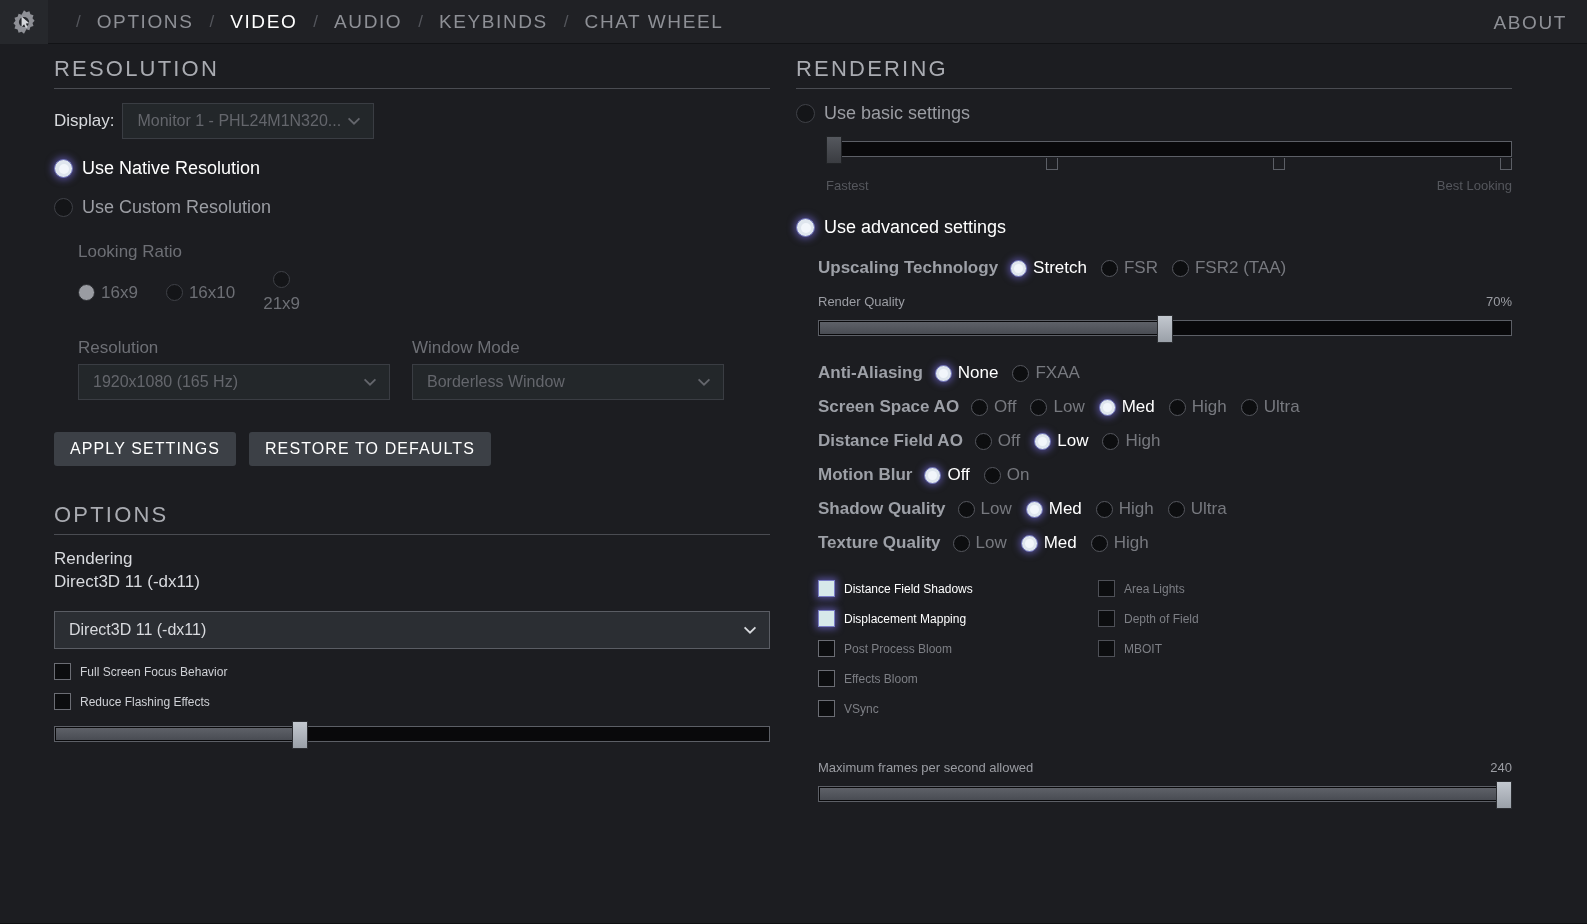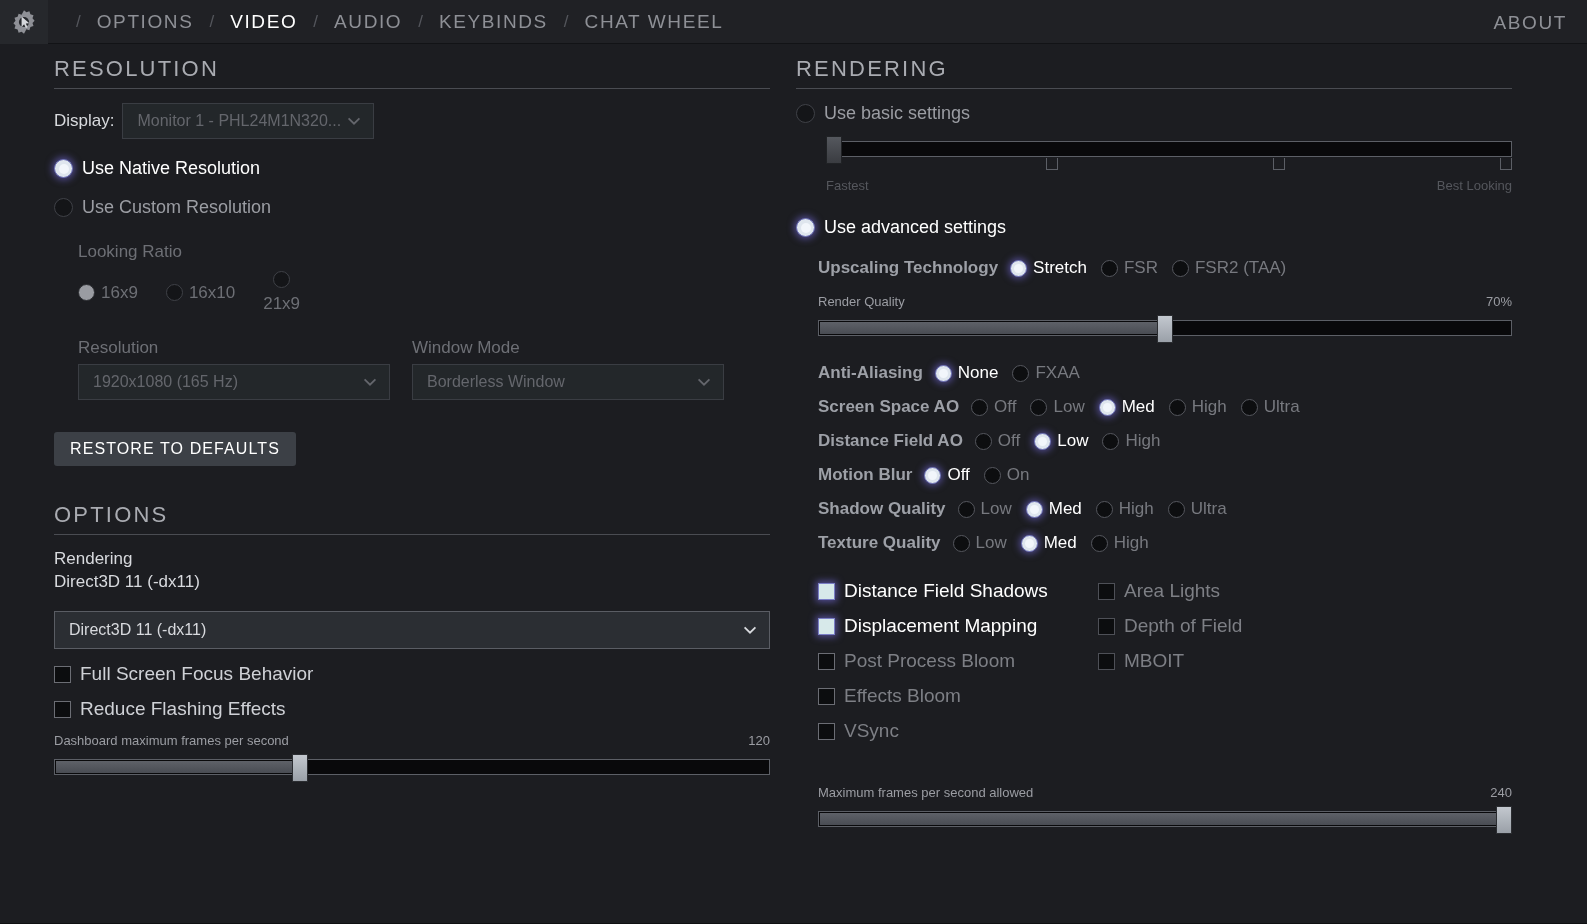--- a/index.html
+++ b/index.html
@@ -90,21 +90,21 @@
   .cbx {
     width: 17px; height: 17px; flex: none; background: #0c0d0f;
     border: 1.5px solid #6b6d74; display: inline-block;
   }
   .cbx.on {
     background: #d7e9ea; border-color: #7a7ec6;
     box-shadow: 0 0 7px 2px rgba(120,110,225,.6);
   }
   .cbx.dim { border-color: #4e5057; }
   .chk { display: flex; align-items: center; gap: 9px; margin-bottom: 13px; cursor: pointer; }
-  .chk .t { font-size: 19px; color: #7d7f85; }
+  .chk .t { font-size: 12px; color: #7d7f85; }
   .chk.on .t { color: #ffffff; }
 
   
   .slider { position: relative; height: 22px; }
   .strack {
     position: absolute; left: 0; right: 0; top: 3px; height: 16px;
     background: #09090b; border: 1px solid #5c5f66;
   }
   .sfill {
     position: absolute; left: 2px; top: 5px; height: 12px;
@@ -214,20 +214,21 @@
       <div class="select disabled">
         <span>Borderless Window</span>
         <svg class="chev" viewBox="0 0 20 20">
           <path d="M4 7 L10 13 L16 7" stroke="#64666c" stroke-width="2" fill="none"></path>
           </svg>
       </div>
     </div>
   </div>
 
   <div class="row" style="margin-top:32px;gap:13px;">
+    <div class="btn">APPLY SETTINGS</div>
     <div class="btn">RESTORE TO DEFAULTS</div>
   </div>
 
   <div class="sec-title" style="margin-top:36px;">OPTIONS</div>
   <div class="sec-rule"></div>
 
   <div class="lbl" style="margin-top:6px;">Rendering</div>
   <div class="lbl" style="margin-top:3px;">Direct3D 11 (-dx11)</div>
 
   <div class="select big" style="margin-top:19px;">
@@ -239,24 +240,20 @@
 
   <div class="chk" style="margin-top:14px;">
     <span class="cbx"></span>
     <span class="t" style="color:#cfd1d6;">Full Screen Focus Behavior</span>
   </div>
   <div class="chk">
     <span class="cbx"></span>
     <span class="t" style="color:#cfd1d6;">Reduce Flashing Effects</span>
   </div>
 
-  <div class="slabel" style="margin-top:6px;color:#9b9da3;">
-    <span>Dashboard maximum frames per second</span>
-    <span>120</span>
-  </div>
   <div class="slider" style="margin-top:8px;">
     <div class="strack"></div>
     <div class="sfill" id="dash-fill" style="width: 244px;"></div>
     <div class="sthumb" id="dash-thumb" style="left: 238px;"></div>
   </div>
 </div>
 
 <div class="panel-right">
 
   <div class="sec-title">RENDERING</div>

